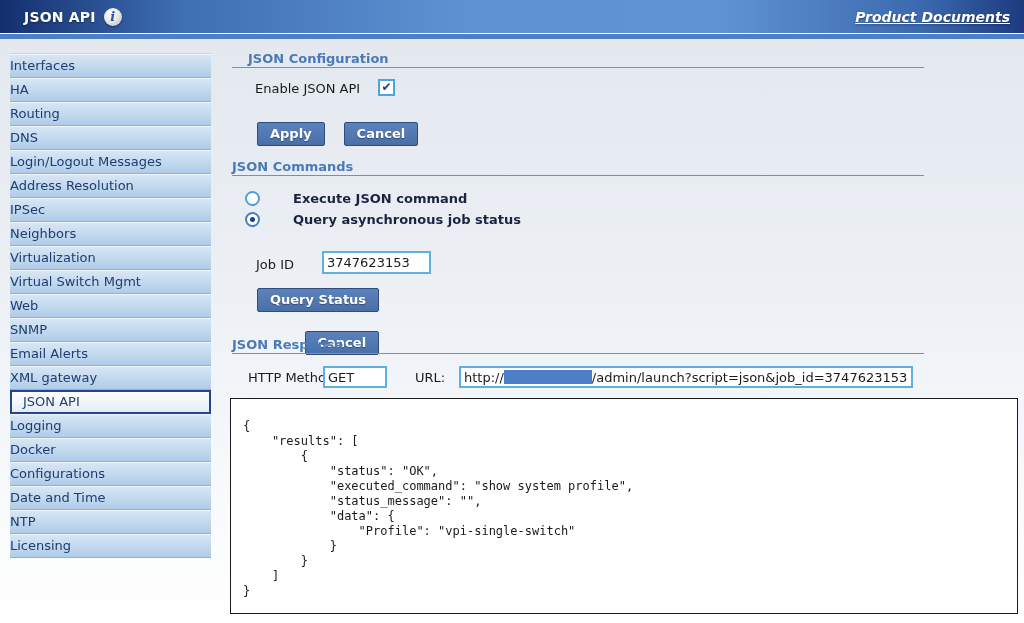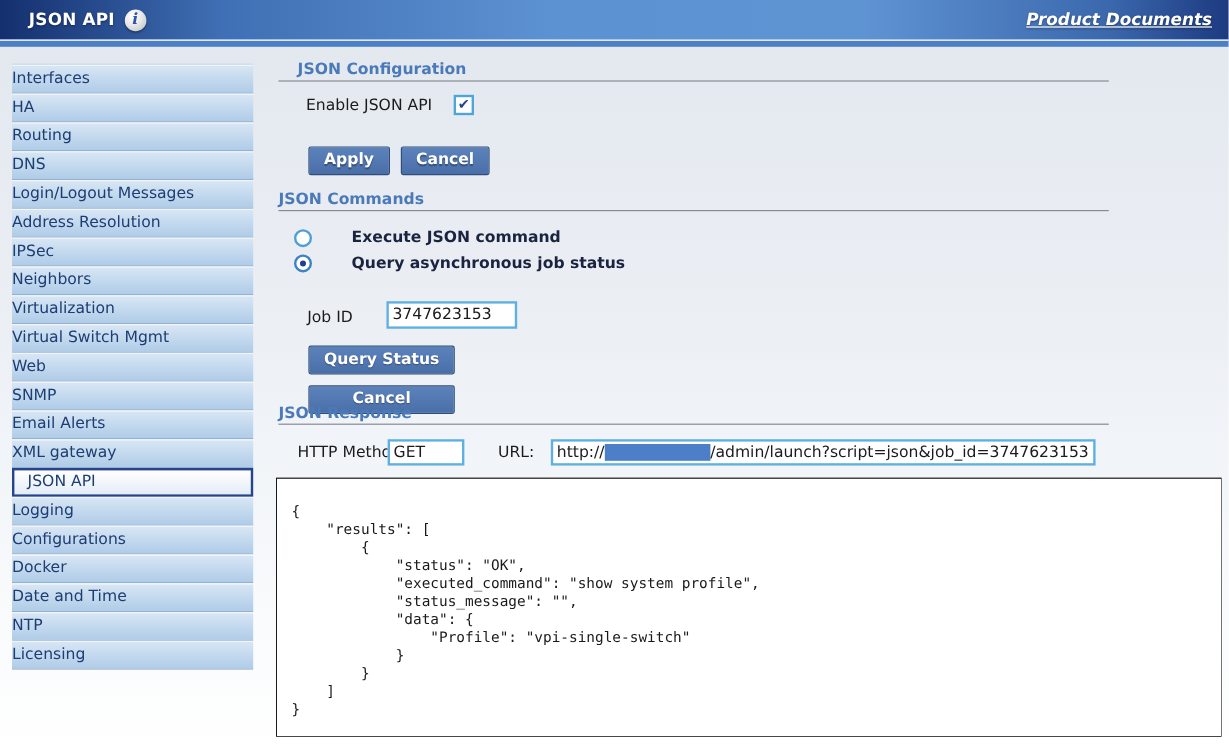--- a/index.html
+++ b/index.html
@@ -35,21 +35,21 @@
   .sec-title { position:absolute; font-size:13px; font-weight:bold; color:#4a7ab8; white-space:nowrap; }
   .rule { position:absolute; left:232px; width:692px; height:1px; background:#868d95; }
   .lbl { position:absolute; font-size:13px; color:#1b1b1b; white-space:nowrap; }
 
   .checkbox { position:absolute; width:17px; height:17px; background:#ffffff;
     border:2px solid #4fa5d8; text-align:center; line-height:13px; font-size:12px;
     color:#24438e; font-weight:bold; cursor:pointer; }
   .checkbox .mark { visibility:hidden; }
   .checkbox.checked .mark { visibility:visible; }
 
-  .btn-row { position:absolute; display:flex; gap:9px; }
+  .btn-row { position:absolute; display:flex; gap:19px;align-items:flex-end; }
   .btn { font-family:inherit; font-size:13px; font-weight:bold; color:#ffffff;
     background:linear-gradient(180deg,#5c82bc 0%,#4a6fa8 100%);
     border:1px solid #2e4d7d; border-radius:2px; padding:3px 12px 4px 12px;
     text-shadow:0 1px 1px rgba(0,0,0,.35); cursor:pointer; white-space:nowrap; }
 
   .radio-group { position:absolute; left:245px; top:188px; }
   .radio-row { height:21px; display:flex; align-items:center; }
   .radio { width:15px; height:15px; border-radius:50%; background:#ffffff;
     border:2px solid #4f9fd6; position:relative; cursor:pointer; flex:none; }
   .radio.on { border-color:#3d82c4; }
@@ -94,22 +94,22 @@
       <div class="side-item">IPSec</div>
       <div class="side-item">Neighbors</div>
       <div class="side-item">Virtualization</div>
       <div class="side-item">Virtual Switch Mgmt</div>
       <div class="side-item">Web</div>
       <div class="side-item">SNMP</div>
       <div class="side-item">Email Alerts</div>
       <div class="side-item">XML gateway</div>
       <div class="side-item selected">JSON API</div>
       <div class="side-item">Logging</div>
+      <div class="side-item">Docker</div>
       <div class="side-item">Configurations</div>
-      <div class="side-item">Docker</div>
       <div class="side-item">Date and Time</div>
       <div class="side-item">NTP</div>
       <div class="side-item">Licensing</div>
     </nav>
 
   <div class="sec-title" style="left:232px; top:51px;margin-left:16px;">JSON Configuration</div>
   <div class="rule" style="top:67px;"></div>
 
   <div class="lbl" style="left:255px; top:81px;">Enable JSON API</div>
   <div class="checkbox checked" style="left:378px; top:79px;">

